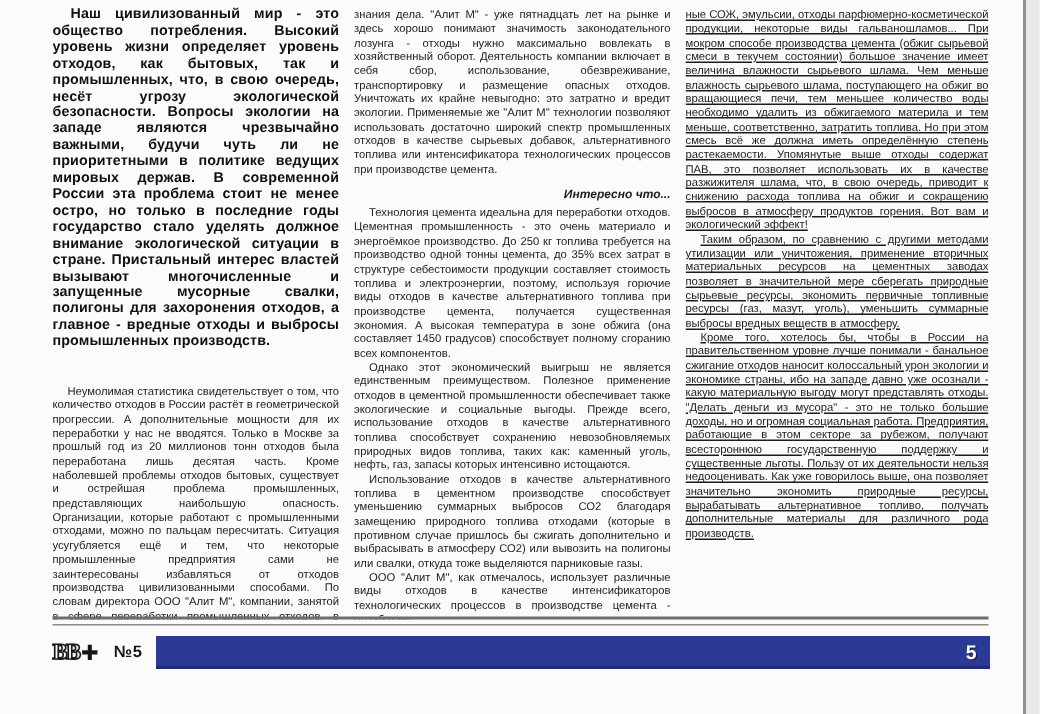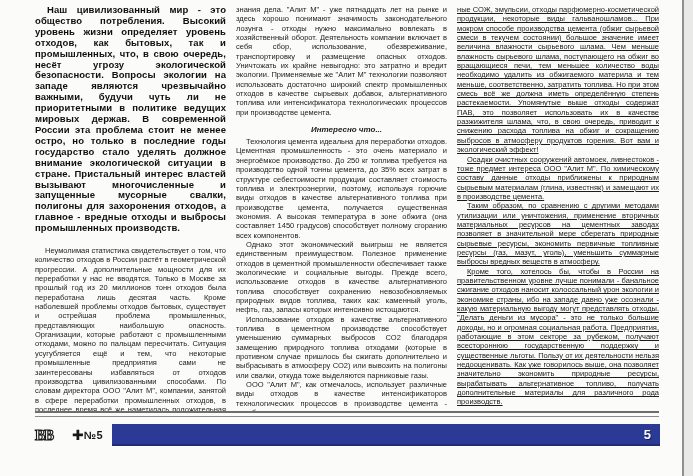--- a/index.html
+++ b/index.html
@@ -19,40 +19,40 @@
     display:flex;gap:10px;overflow:hidden;
   }
   .col{overflow:hidden;}
   .col1{width:192px;}
   .col2{width:212px;}
   .col3{width:203px;text-decoration:underline;}
   p{margin:0;padding:0;text-align:justify;}
   .intro{
     font-size:9.5px;line-height:10.9px;font-weight:bold;
     color:#101010;text-indent:12px;letter-spacing:.1px;
-    margin-bottom:12px;
+    margin-bottom:22px;
   }
   .body-text{
     font-size:7.5px;line-height:9.35px;text-indent:10px;color:#222;
   }
   .no-indent{text-indent:0;}
   .section-heading{
     font-size:8px;line-height:11px;font-weight:bold;font-style:italic;
-    text-indent:10px;margin-top:7px;margin-bottom:2px;text-align:center;
+    text-indent:10px;margin-top:7px;margin-bottom:2px;text-align:right;
   }
   .rule-double{
     position:absolute;left:35px;top:411px;width:624px;height:3px;
     border-top:2px solid #6e6e6e;border-bottom:1px solid #8a8a8a;
   }
   .footer-row{
     position:absolute;left:35px;top:424px;width:625px;height:22px;
     display:flex;align-items:center;
   }
   .logo{
-    display:flex;align-items:flex-start;gap:20px;
+    display:flex;align-items:flex-start;gap:2px;margin-right:10px;
   }
   .logo-bb{
     font-family:"Liberation Serif", serif;
     font-size:15px;font-weight:bold;color:#ffffff;
     -webkit-text-stroke:1.1px #1a1a1a;
     text-shadow:0 0 1px #1a1a1a;
     letter-spacing:-1px;line-height:1;
   }
   .logo-cross{
     font-size:14px;color:#161616;line-height:1;margin-left:-1px;
@@ -96,21 +96,20 @@
       <p class="body-text no-indent">знания дела. "Алит М" - уже пятнадцать лет на рынке и здесь хорошо понимают значимость законодательного лозунга - отходы нужно максимально вовлекать в хозяйственный оборот. Деятельность компании включает в себя сбор, использование, обезвреживание, транспортировку и размещение опасных отходов. Уничтожать их крайне невыгодно: это затратно и вредит экологии. Применяемые же "Алит М" технологии позволяют использовать достаточно широкий спектр промышленных отходов в качестве сырьевых добавок, альтернативного топлива или интенсификатора технологических процессов при производстве цемента.</p>
       <p class="section-heading">Интересно что...</p>
       <p class="body-text">Технология цемента идеальна для переработки отходов. Цементная промышленность - это очень материало и энергоёмкое производство. До 250 кг топлива требуется на производство одной тонны цемента, до 35% всех затрат в структуре себестоимости продукции составляет стоимость топлива и электроэнергии, поэтому, используя горючие виды отходов в качестве альтернативного топлива при производстве цемента, получается существенная экономия. А высокая температура в зоне обжига (она составляет 1450 градусов) способствует полному сгоранию всех компонентов.</p>
       <p class="body-text">Однако этот экономический выигрыш не является единственным преимуществом. Полезное применение отходов в цементной промышленности обеспечивает также экологические и социальные выгоды. Прежде всего, использование отходов в качестве альтернативного топлива способствует сохранению невозобновляемых природных видов топлива, таких как: каменный уголь, нефть, газ, запасы которых интенсивно истощаются.</p>
       <p class="body-text">Использование отходов в качестве альтернативного топлива в цементном производстве способствует уменьшению суммарных выбросов СО2 благодаря замещению природного топлива отходами (которые в противном случае пришлось бы сжигать дополнительно и выбрасывать в атмосферу СО2) или вывозить на полигоны или свалки, откуда тоже выделяются парниковые газы.</p>
       <p class="body-text">ООО "Алит М", как отмечалось, использует различные виды отходов в качестве интенсификаторов технологических процессов в производстве цемента - отработан-</p>
     </div>
 
     <div class="col col3">
       <p class="body-text no-indent">ные СОЖ, эмульсии, отходы парфюмерно-косметической продукции, некоторые виды гальваношламов... При мокром способе производства цемента (обжиг сырьевой смеси в текучем состоянии) большое значение имеет величина влажности сырьевого шлама. Чем меньше влажность сырьевого шлама, поступающего на обжиг во вращающиеся печи, тем меньшее количество воды необходимо удалить из обжигаемого материла и тем меньше, соответственно, затратить топлива. Но при этом смесь всё же должна иметь определённую степень растекаемости. Упомянутые выше отходы содержат ПАВ, это позволяет использовать их в качестве разжижителя шлама, что, в свою очередь, приводит к снижению расхода топлива на обжиг и сокращению выбросов в атмосферу продуктов горения. Вот вам и экологический эффект!</p>
-      <p class="body-text">Осадки очистных сооружений автомоек, ливнестоков - тоже предмет интереса ООО "Алит М". По химическому составу данные отходы приближены к природным сырьевым материалам (глина, известняк) и замещают их в производстве цемента.</p>
       <p class="body-text">Таким образом, по сравнению с другими методами утилизации или уничтожения, применение вторичных материальных ресурсов на цементных заводах позволяет в значительной мере сберегать природные сырьевые ресурсы, экономить первичные топливные ресурсы (газ, мазут, уголь), уменьшить суммарные выбросы вредных веществ в атмосферу.</p>
       <p class="body-text">Кроме того, хотелось бы, чтобы в России на правительственном уровне лучше понимали - банальное сжигание отходов наносит колоссальный урон экологии и экономике страны, ибо на западе давно уже осознали - какую материальную выгоду могут представлять отходы. "Делать деньги из мусора" - это не только большие доходы, но и огромная социальная работа. Предприятия, работающие в этом секторе за рубежом, получают всестороннюю государственную поддержку и существенные льготы. Пользу от их деятельности нельзя недооценивать. Как уже говорилось выше, она позволяет значительно экономить природные ресурсы, вырабатывать альтернативное топливо, получать дополнительные материалы для различного рода производств.</p>
 
     </div>
 
   </div>
 
   <div class="rule-double"></div>
 
   <div class="footer-row">

